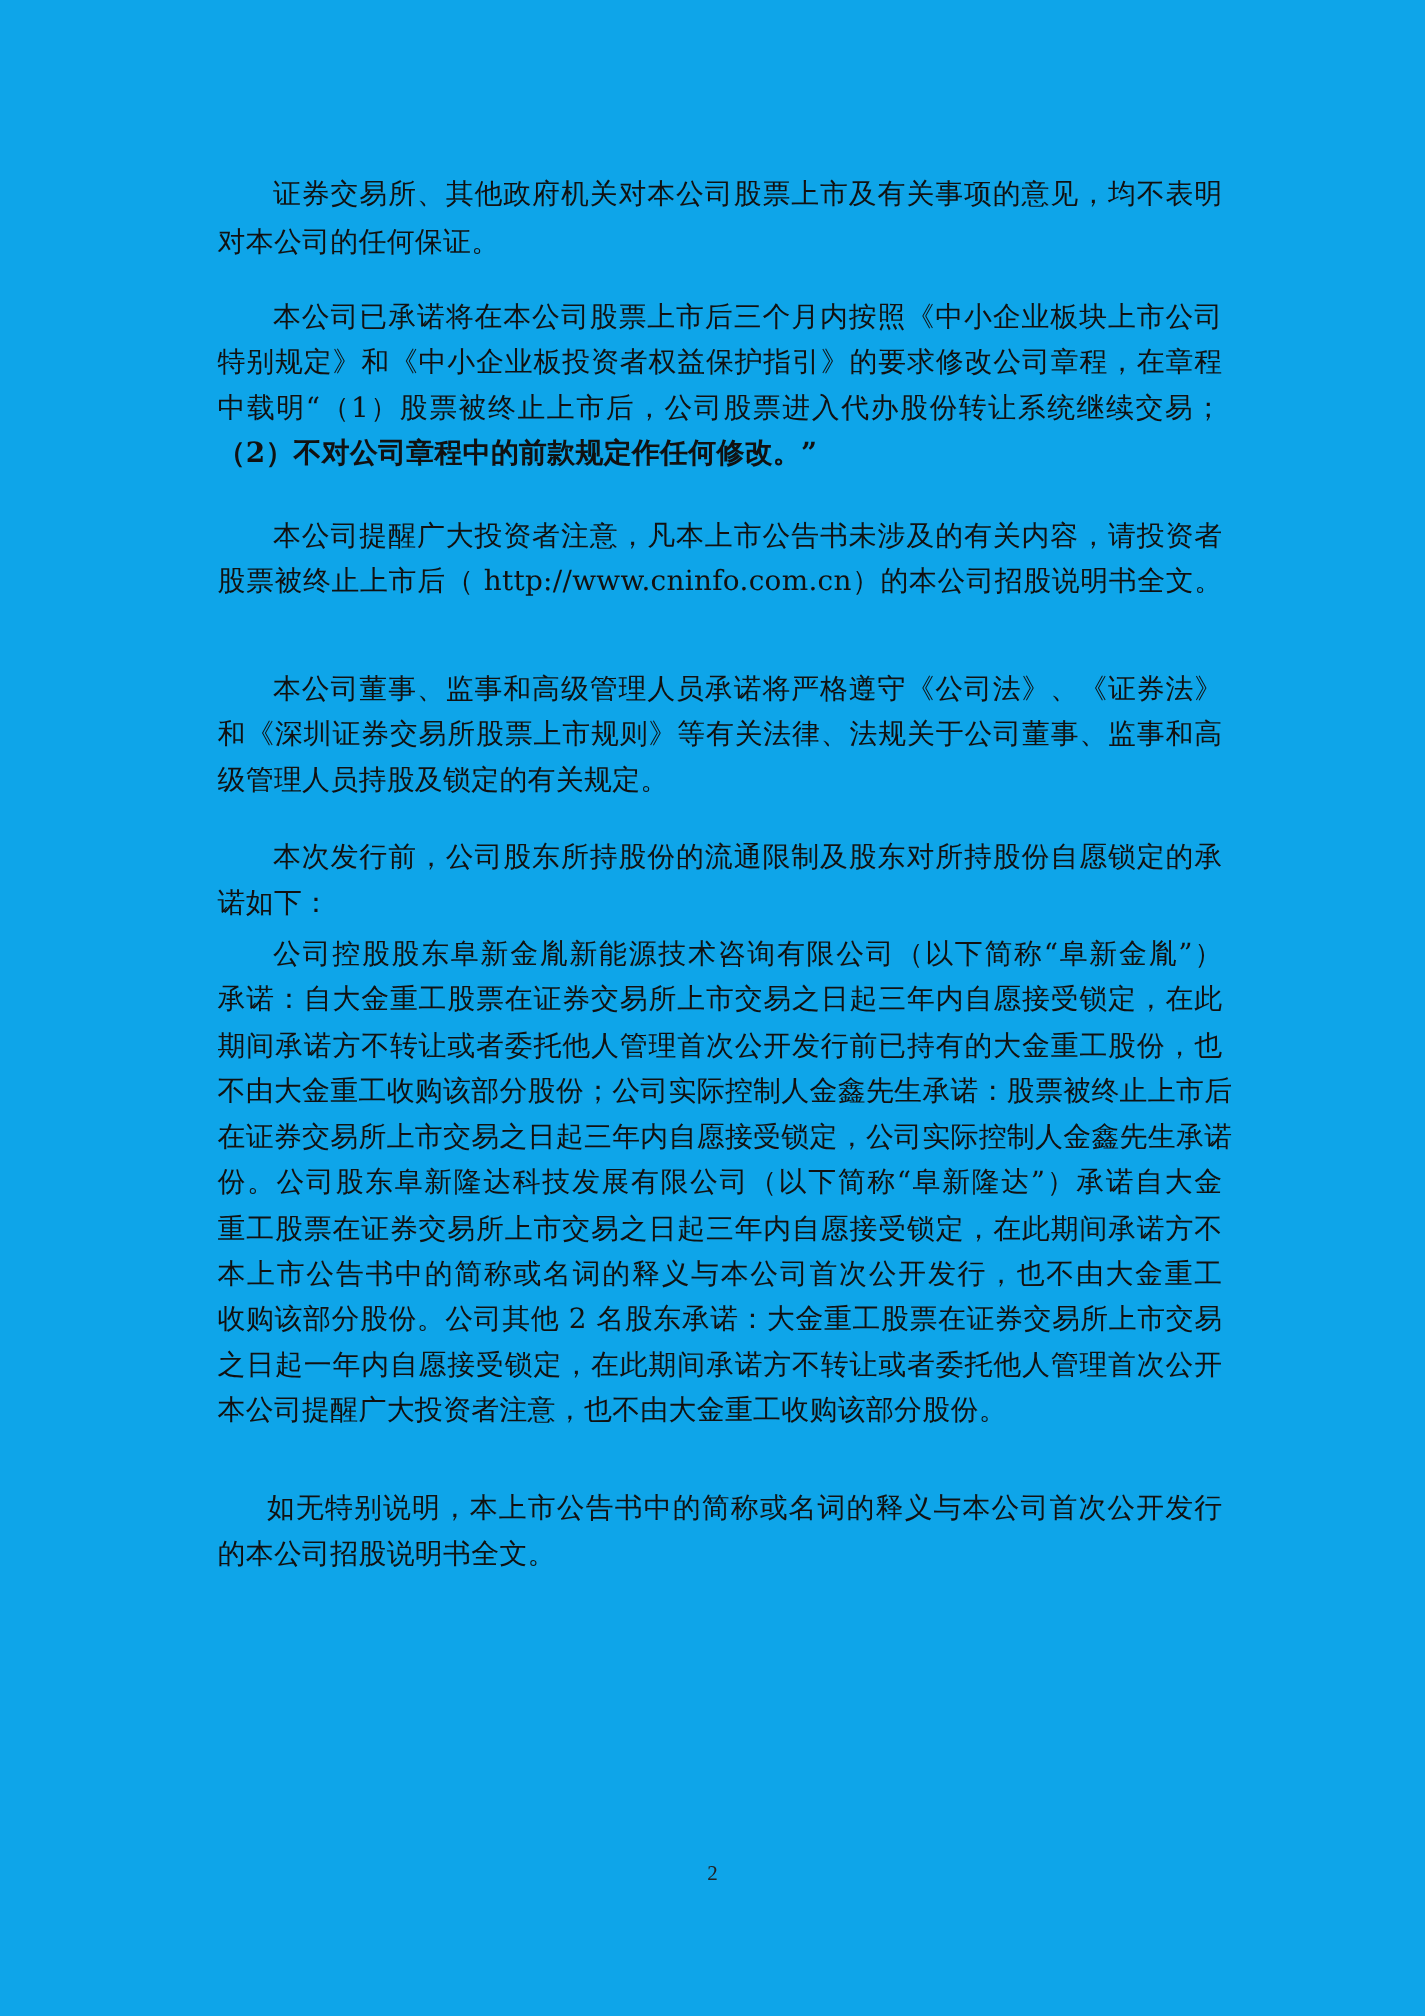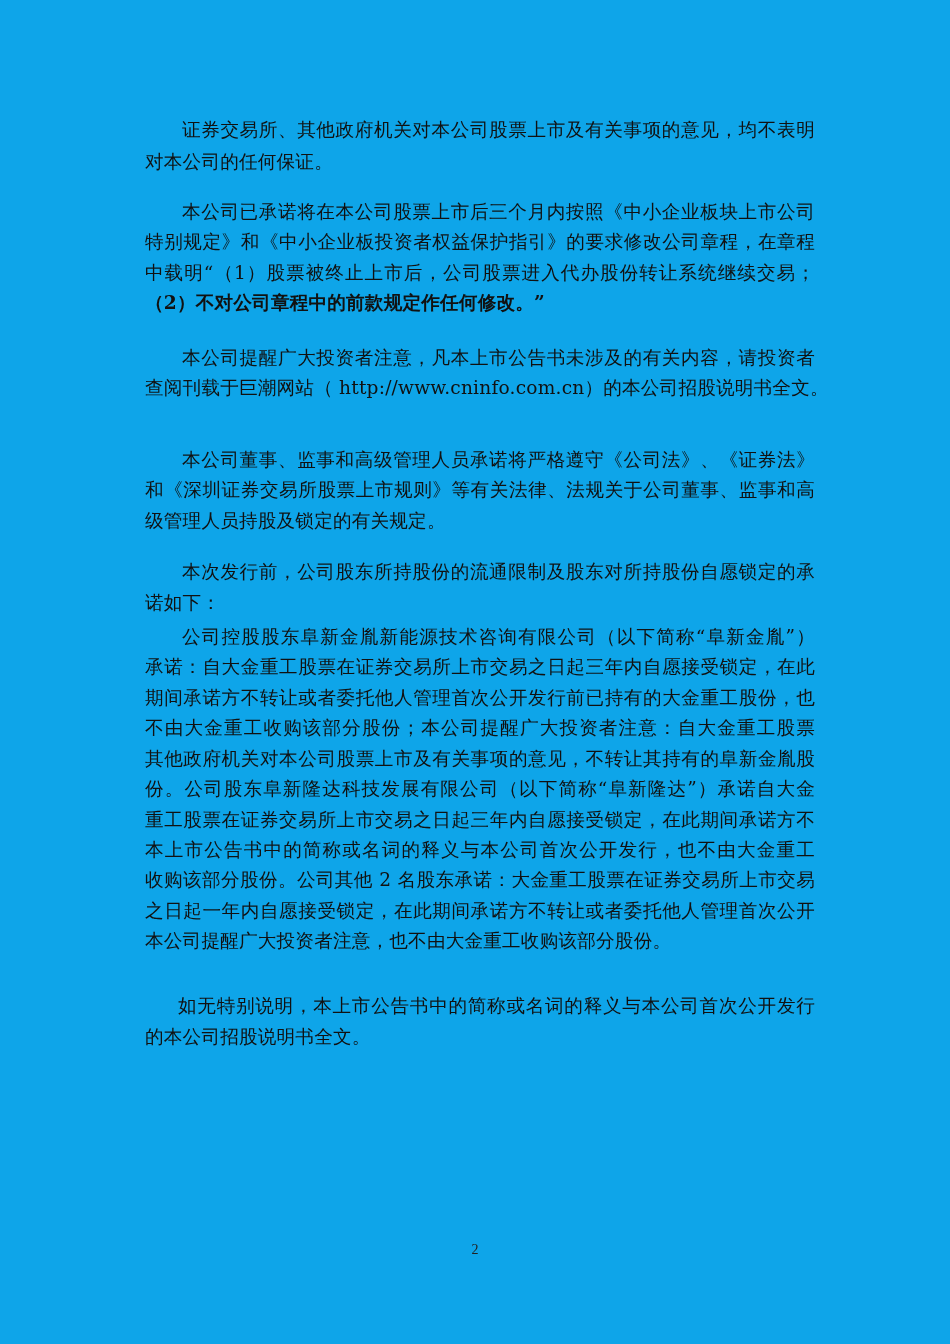--- a/index.html
+++ b/index.html
@@ -59,40 +59,40 @@
 
   <div>
     <div class="line indent" style="top:200px;">本公司已承诺将在本公司股票上市后三个月内按照《中小企业板块上市公司</div>
     <div class="line" style="top:230px;">特别规定》和《中小企业板投资者权益保护指引》的要求修改公司章程，在章程</div>
     <div class="line" style="top:261px;">中载明“（1）股票被终止上市后，公司股票进入代办股份转让系统继续交易；</div>
     <div class="line last" style="top:291px;font-weight:bold;">（2）不对公司章程中的前款规定作任何修改。”</div>
   </div>
 
   <div>
     <div class="line indent" style="top:346px;">本公司提醒广大投资者注意，凡本上市公告书未涉及的有关内容，请投资者</div>
-    <div class="line" style="top:376px;">查阅刊载于巨潮网站（ http://www.cninfo.com.cn）的本公司招股说明书全文。</div>
+    <div class="line" style="top:376px;">股票被终止上市后（ http://www.cninfo.com.cn）的本公司招股说明书全文。</div>
   </div>
 
   <div>
     <div class="line indent" style="top:448px;">本公司董事、监事和高级管理人员承诺将严格遵守《公司法》、《证券法》</div>
     <div class="line" style="top:478px;">和《深圳证券交易所股票上市规则》等有关法律、法规关于公司董事、监事和高</div>
     <div class="line last" style="top:509px;">级管理人员持股及锁定的有关规定。</div>
   </div>
 
   <div>
     <div class="line indent" style="top:560px;">本次发行前，公司股东所持股份的流通限制及股东对所持股份自愿锁定的承</div>
     <div class="line last" style="top:591px;">诺如下：</div>
   </div>
 
   <div>
     <div class="line indent" style="top:625px;">公司控股股东阜新金胤新能源技术咨询有限公司（以下简称“阜新金胤”）</div>
     <div class="line" style="top:655px;">承诺：自大金重工股票在证券交易所上市交易之日起三年内自愿接受锁定，在此</div>
     <div class="line" style="top:686px;">期间承诺方不转让或者委托他人管理首次公开发行前已持有的大金重工股份，也</div>
-    <div class="line" style="top:716px;">不由大金重工收购该部分股份；本公司提醒广大投资者注意：自大金重工股票</div>
-    <div class="line" style="top:747px;">其他政府机关对本公司股票上市及有关事项的意见，不转让其持有的阜新金胤股</div>
+    <div class="line" style="top:716px;">不由大金重工收购该部分股份；公司实际控制人金鑫先生承诺：股票被终止上市后</div>
+    <div class="line" style="top:747px;">在证券交易所上市交易之日起三年内自愿接受锁定，公司实际控制人金鑫先生承诺</div>
     <div class="line" style="top:777px;">份。公司股东阜新隆达科技发展有限公司（以下简称“阜新隆达”）承诺自大金</div>
     <div class="line" style="top:808px;">重工股票在证券交易所上市交易之日起三年内自愿接受锁定，在此期间承诺方不</div>
     <div class="line" style="top:838px;">本上市公告书中的简称或名词的释义与本公司首次公开发行，也不由大金重工</div>
     <div class="line" style="top:868px;">收购该部分股份。公司其他 2 名股东承诺：大金重工股票在证券交易所上市交易</div>
     <div class="line" style="top:899px;">之日起一年内自愿接受锁定，在此期间承诺方不转让或者委托他人管理首次公开</div>
     <div class="line last" style="top:929px;">本公司提醒广大投资者注意，也不由大金重工收购该部分股份。</div>
   </div>
 
   <div>
     <div class="line indent-small" style="top:994px;">如无特别说明，本上市公告书中的简称或名词的释义与本公司首次公开发行</div>

